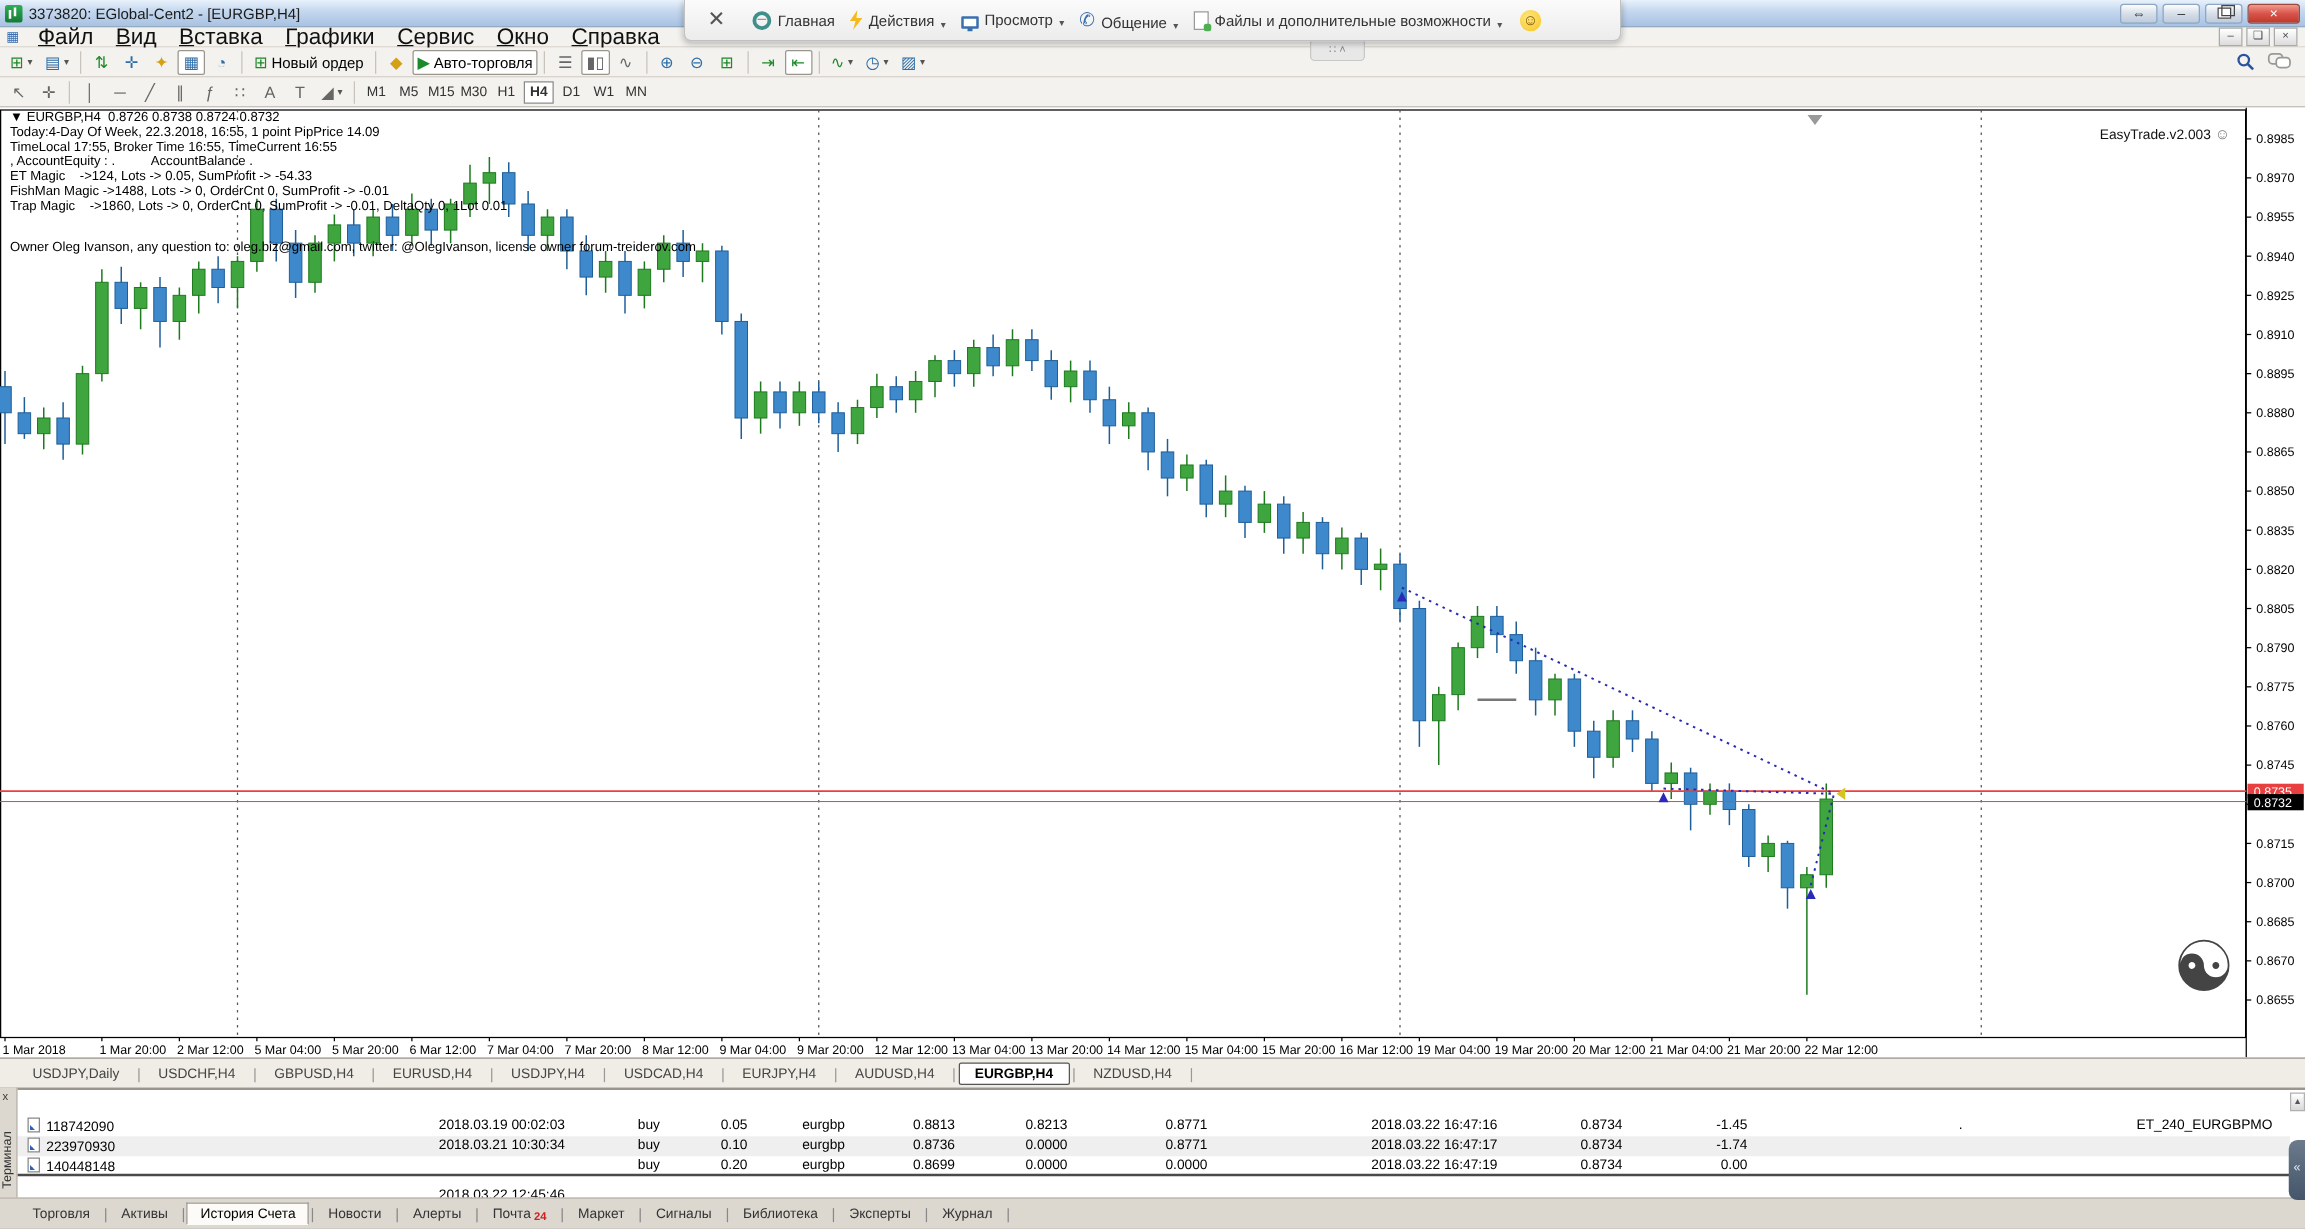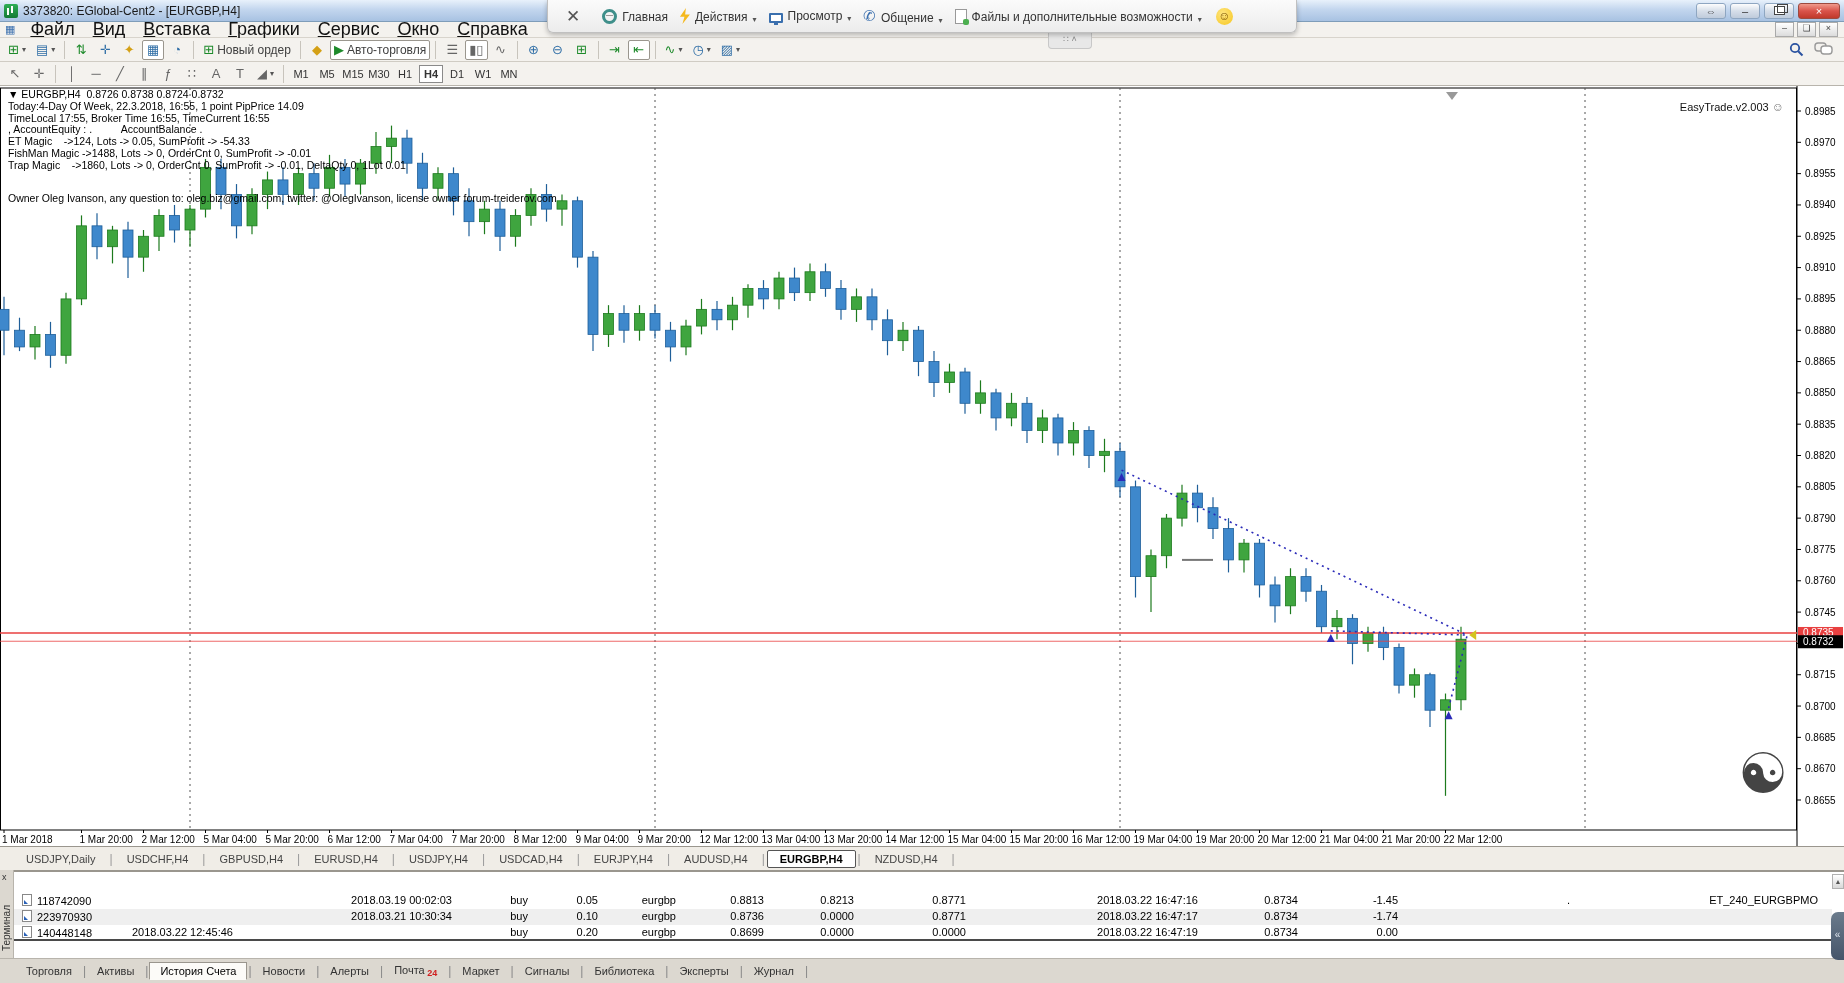--- a/index.html
+++ b/index.html
@@ -32,21 +32,21 @@
   .mdi-b{width:17px;height:13px;border:1px solid #aaa;background:linear-gradient(#fff,#dcdcdc);
     font-size:9px;line-height:11px;text-align:center;color:#444;}
   
   #tb1{position:absolute;left:0;top:38px;width:100%;height:24px;background:#f4f2ee;display:flex;
     align-items:center;border-bottom:1px solid #d0ccc4;box-sizing:border-box;padding-left:3px;}
   #tb2{position:absolute;left:0;top:62px;width:100%;height:24px;background:#f4f2ee;display:flex;
     align-items:center;border-bottom:1px solid #b8b4ac;box-sizing:border-box;padding-left:3px;}
   .tbtn2{height:20px;min-width:22px;display:flex;align-items:center;justify-content:center;gap:3px;
     margin:0 1px;padding:0 3px;border:1px solid transparent;border-radius:2px;box-sizing:border-box;font-size:12px;}
   .tbtn2.pressed{border-color:#9a968e;background:#fff;}
-  .tbtn2 .lbl{font-size:12px;color:#404040;}
+  .tbtn2 .lbl{font-size:12px;color:#000000;}
   .sep{width:1px;height:18px;background:#c8c4bc;margin:0 4px;}
   .caret{font-size:8px;color:#555;}
   .g{color:#1d8a2a;} .b{color:#2f6ea6;} .y{color:#d4a015;} .gr{color:#666;}
   .glyph{font-size:13px;line-height:1;}
   #tb1-right{margin-left:auto;display:flex;align-items:center;gap:10px;padding-right:10px;}
   .tf{min-width:24px;height:18px;display:flex;align-items:center;justify-content:center;font-size:11px;
     color:#333;border:1px solid transparent;margin:0 1px;box-sizing:border-box;}
   .tf.active{border-color:#8a8a8a;background:#fff;font-weight:bold;}
   
   #chart{position:absolute;left:0;top:86px;width:1844px;height:760px;background:#fff;}
@@ -653,21 +653,21 @@
           <div class="td" style="left: 756px; width: 90px; text-align: right; padding-right: 6px; padding-left: 4px; box-sizing: border-box;">0.0000</div>
           <div class="td" style="left: 846px; width: 112px; text-align: right; padding-right: 6px; padding-left: 4px; box-sizing: border-box;">0.8771</div>
           <div class="td" style="left: 958px; width: 232px; text-align: right; padding-right: 6px; padding-left: 4px; box-sizing: border-box;">2018.03.22 16:47:17</div>
           <div class="td" style="left: 1190px; width: 100px; text-align: right; padding-right: 6px; padding-left: 4px; box-sizing: border-box;">0.8734</div>
           <div class="td" style="left: 1290px; width: 100px; text-align: right; padding-right: 6px; padding-left: 4px; box-sizing: border-box;">-1.74</div>
           <div class="td" style="left: 1390px; width: 172px; text-align: right; padding-right: 6px; padding-left: 4px; box-sizing: border-box;"></div>
           <div class="td" style="left: 1562px; width: 248px; text-align: right; padding-right: 6px; padding-left: 4px; box-sizing: border-box;"></div>
         </div>
         <div class="trow" style="top: 53px; position: absolute;">
           <div class="td" style="left: 4px; width: 110px; text-align: left; padding-right: 6px; padding-left: 4px; box-sizing: border-box;"><span class="doc-ic"></span><span>140448148</span></div>
-          <div class="td" style="left: 114px; width: 330px; text-align: left; padding-right: 6px; padding-left: 4px; box-sizing: border-box;">2018.03.22 12:45:46</div>
+          <div class="td" style="left: 114px; width: 330px; text-align: right; padding-right: 6px; padding-left: 4px; box-sizing: border-box; margin-top: 24px;">2018.03.22 12:45:46</div>
           <div class="td" style="left: 444px; width: 76px; text-align: right; padding-right: 6px; padding-left: 4px; box-sizing: border-box;">buy</div>
           <div class="td" style="left: 520px; width: 70px; text-align: right; padding-right: 6px; padding-left: 4px; box-sizing: border-box;">0.20</div>
           <div class="td" style="left: 590px; width: 78px; text-align: right; padding-right: 6px; padding-left: 4px; box-sizing: border-box;">eurgbp</div>
           <div class="td" style="left: 668px; width: 88px; text-align: right; padding-right: 6px; padding-left: 4px; box-sizing: border-box;">0.8699</div>
           <div class="td" style="left: 756px; width: 90px; text-align: right; padding-right: 6px; padding-left: 4px; box-sizing: border-box;">0.0000</div>
           <div class="td" style="left: 846px; width: 112px; text-align: right; padding-right: 6px; padding-left: 4px; box-sizing: border-box;">0.0000</div>
           <div class="td" style="left: 958px; width: 232px; text-align: right; padding-right: 6px; padding-left: 4px; box-sizing: border-box;">2018.03.22 16:47:19</div>
           <div class="td" style="left: 1190px; width: 100px; text-align: right; padding-right: 6px; padding-left: 4px; box-sizing: border-box;">0.8734</div>
           <div class="td" style="left: 1290px; width: 100px; text-align: right; padding-right: 6px; padding-left: 4px; box-sizing: border-box;">0.00</div>
           <div class="td" style="left: 1390px; width: 172px; text-align: right; padding-right: 6px; padding-left: 4px; box-sizing: border-box;"></div>

